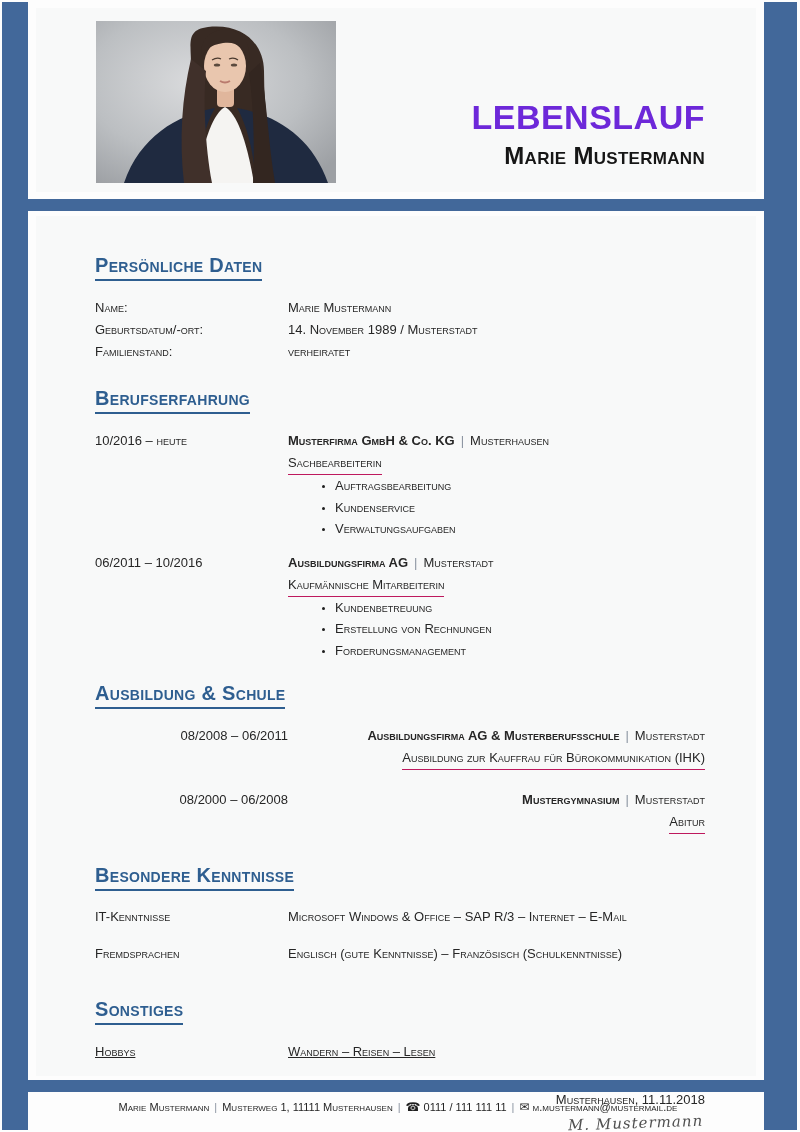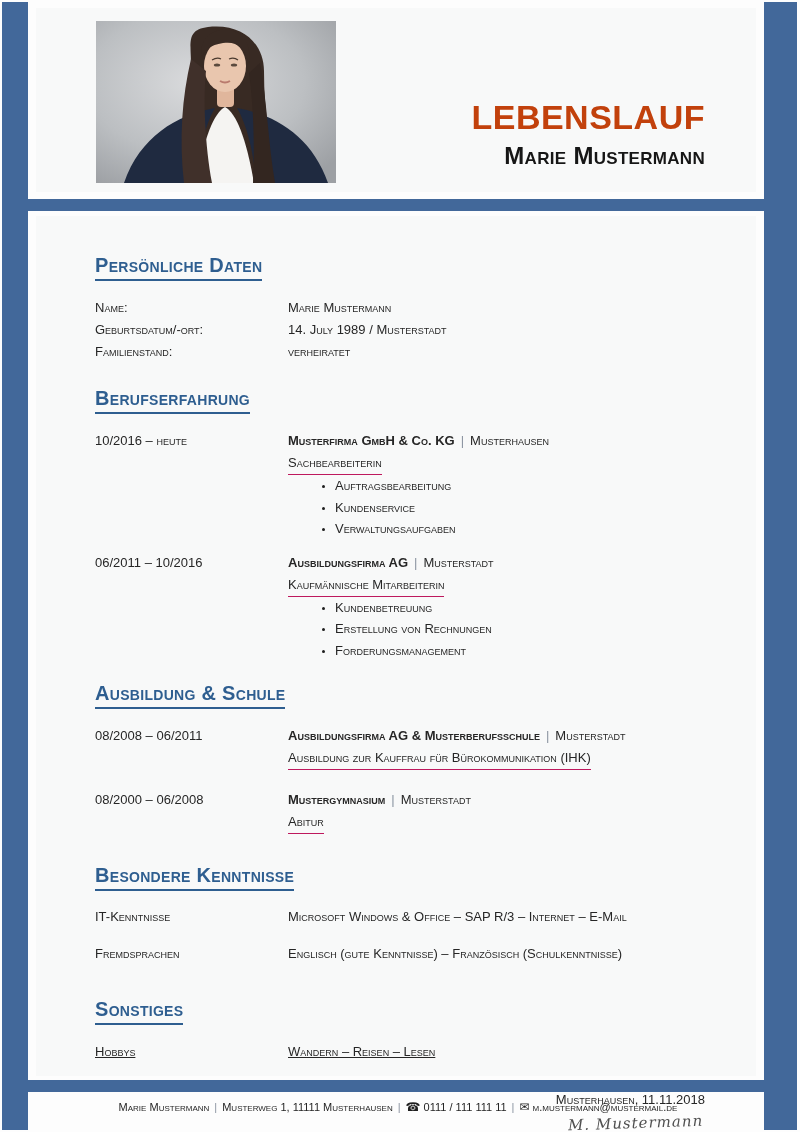--- a/index.html
+++ b/index.html
@@ -24,21 +24,21 @@
   .bar-right{right:3px;top:2px;bottom:2px;width:33px;}
   .band{position:absolute;left:28px;right:36px;height:12px;background:var(--accent);}
   .band-top{top:199px;}
   .band-bottom{top:1080px;}
 
   
   .header{position:absolute;top:21px;left:96px;right:95px;height:162px;}
   .photo{position:absolute;left:0;top:0;width:240px;height:162px;overflow:hidden;}
   .title-block{position:absolute;right:0;top:78px;text-align:right;}
   .doc-title{
-    font-size:34px;font-weight:bold;color:#c2410c;
+    font-size:34px;font-weight:bold;color:#6d28d9;
     text-transform:uppercase;letter-spacing:0.5px;line-height:36px;
   }
   .doc-name{
     font-variant:small-caps;font-weight:bold;font-size:24px;color:#161616;
     margin-top:8px;line-height:26px;letter-spacing:0.3px;
   }
 
   
   .content{position:absolute;top:210px;left:95px;width:610px;font-size:13px;}
   section{margin:0;}
@@ -49,21 +49,21 @@
   .sec-misc{padding-top:16px;text-decoration:underline;}
   h2{margin:0 0 16px 0;font-size:20px;line-height:24px;font-weight:bold;color:var(--heading);font-variant:small-caps;letter-spacing:0.3px;}
   h2 .hd{display:inline-block;border-bottom:2px solid var(--heading);padding-bottom:2px;}
   .rows{margin-bottom:12px;}
   .row{display:flex;line-height:22px;font-variant:small-caps;}
   .row-spaced{line-height:20px;margin-bottom:17px;}
   .label{width:193px;flex:none;}
   .value{flex:1;}
 
   .entry{display:flex;margin-bottom:12px;}
-  .entry-edu{margin-bottom:19px;}
+  .entry-edu{margin-bottom:19px;text-align:right;}
   .period{width:193px;flex:none;line-height:21px;font-variant:small-caps;}
   .entry-body{flex:1;}
   .company-line{line-height:21px;font-variant:small-caps;}
   .company{font-weight:bold;}
   .pipe{color:#8b94a1;padding:0 6px;}
   .role{line-height:21px;margin-top:1px;font-variant:small-caps;}
   .role-text{display:inline-block;border-bottom:1px solid #be185d;padding-bottom:1px;}
   ul.bullets{margin:0 0 0 0;padding-left:47px;list-style:disc;}
   ul.bullets li{line-height:21.5px;font-variant:small-caps;}
   ul.bullets li::marker{font-size:10px;color:#1e1e1e;}
@@ -143,21 +143,21 @@
 
     <section class="sec-personal">
       <h2><span class="hd">Persönliche Daten</span></h2>
       <div class="rows">
         <div class="row">
           <div class="label">Name:</div>
           <div class="value">Marie Mustermann</div>
         </div>
         <div class="row">
           <div class="label">Geburtsdatum/-ort:</div>
-          <div class="value">14. July 1989 / Musterstadt</div>
+          <div class="value">14. November 1989 / Musterstadt</div>
         </div>
         <div class="row">
           <div class="label">Familienstand:</div>
           <div class="value">verheiratet</div>
         </div>
       </div>
     </section>
 
     <section class="sec-experience">
       <h2><span class="hd">Berufserfahrung</span></h2>

